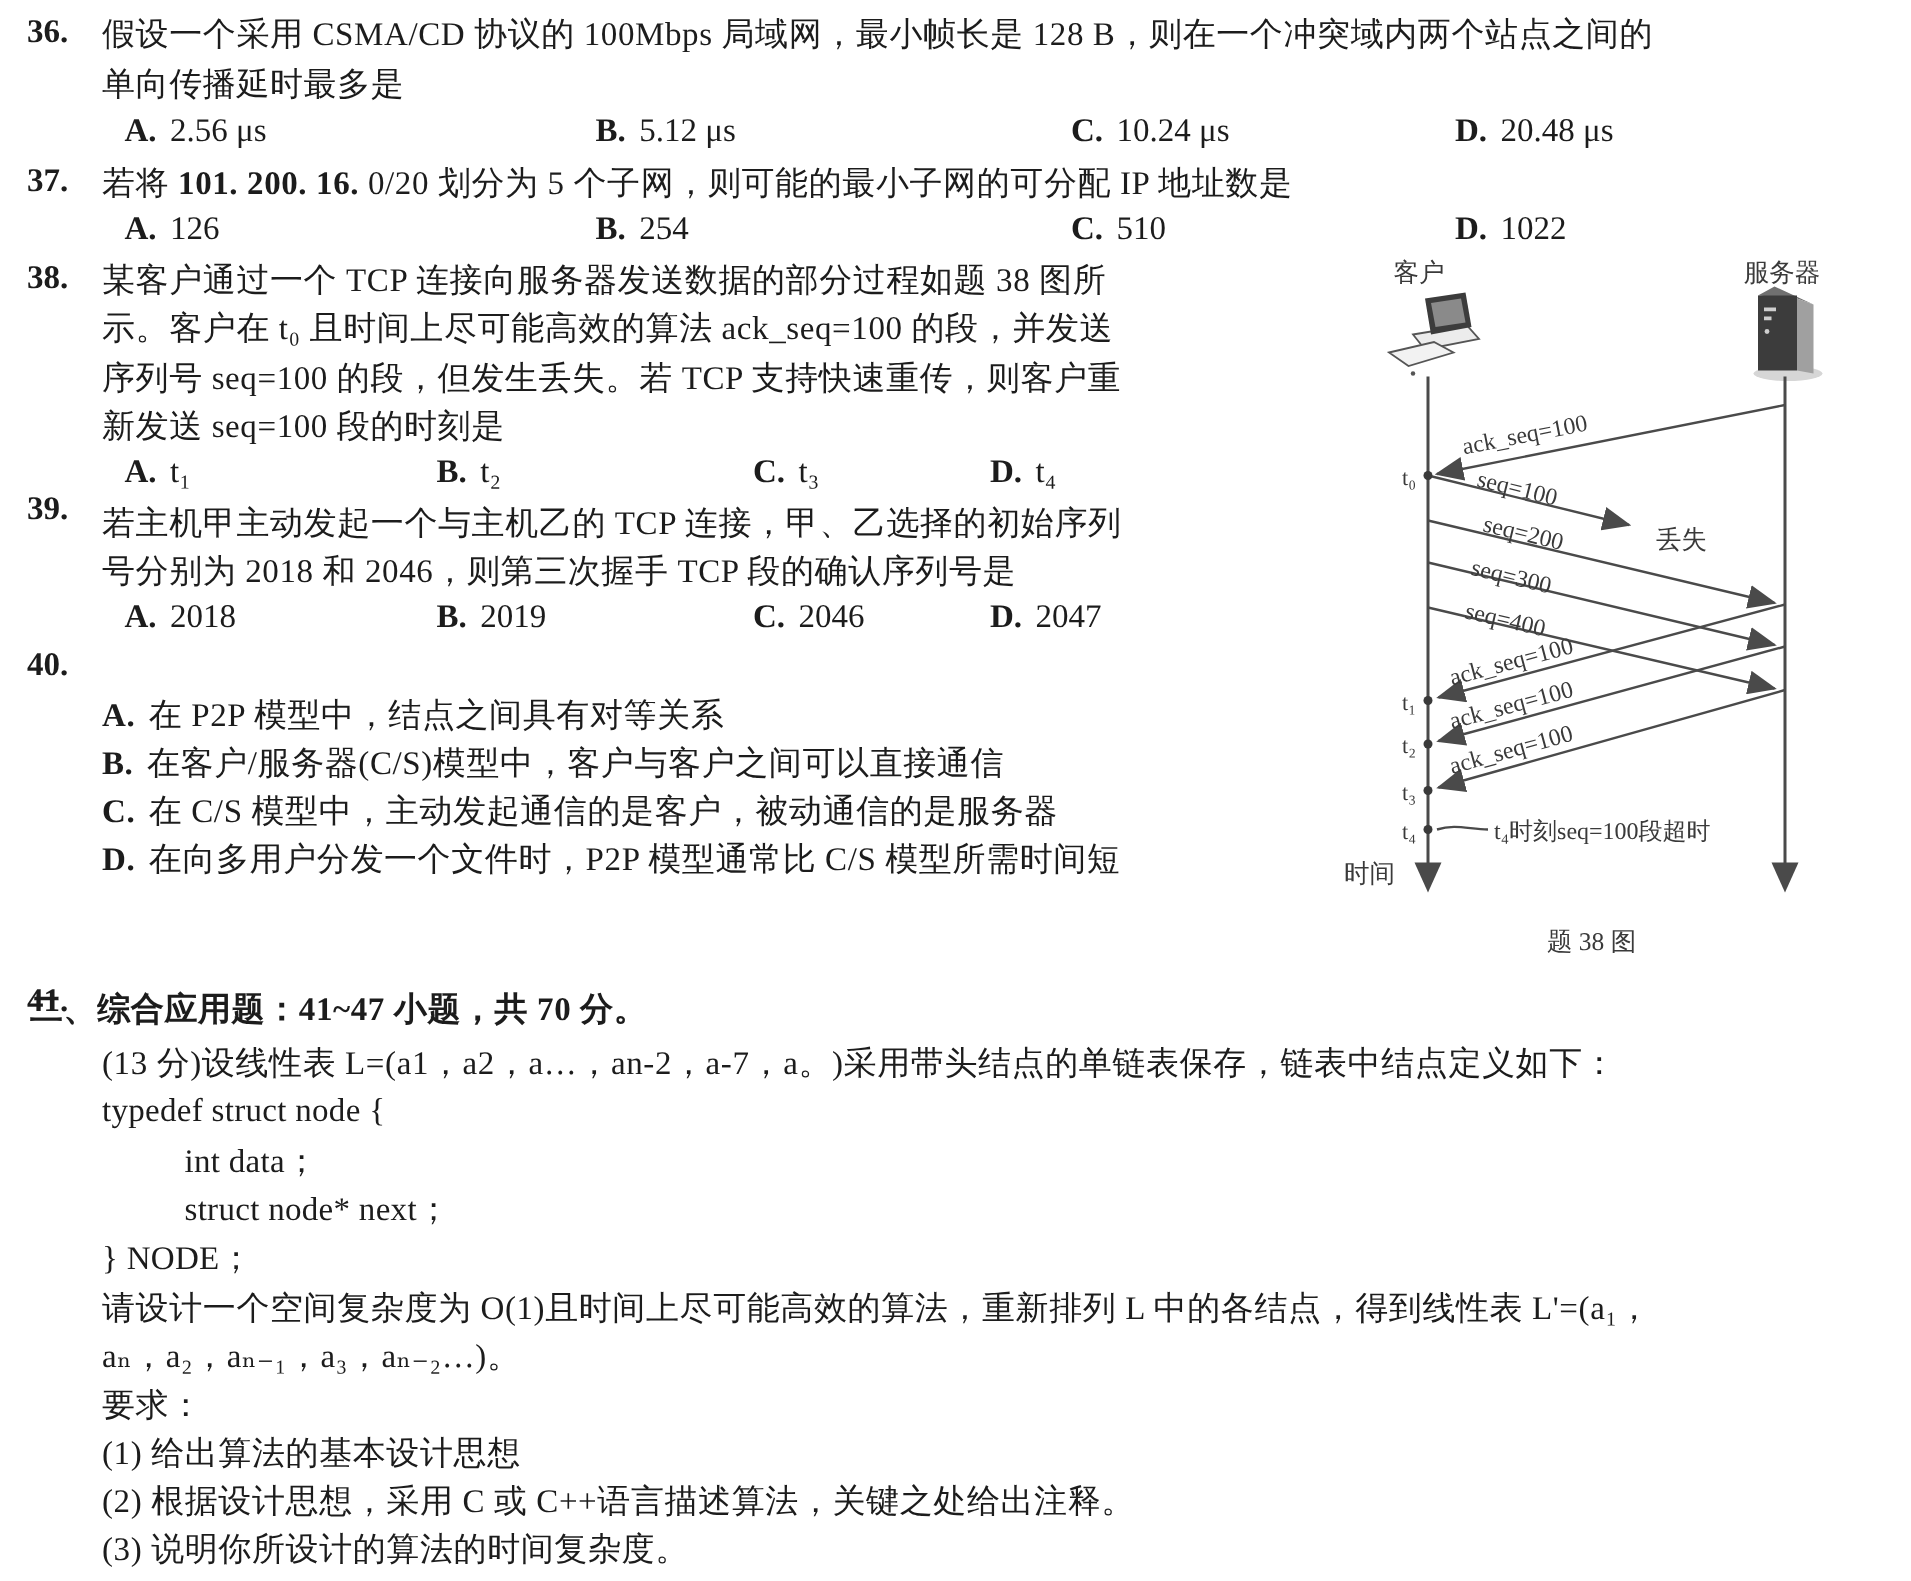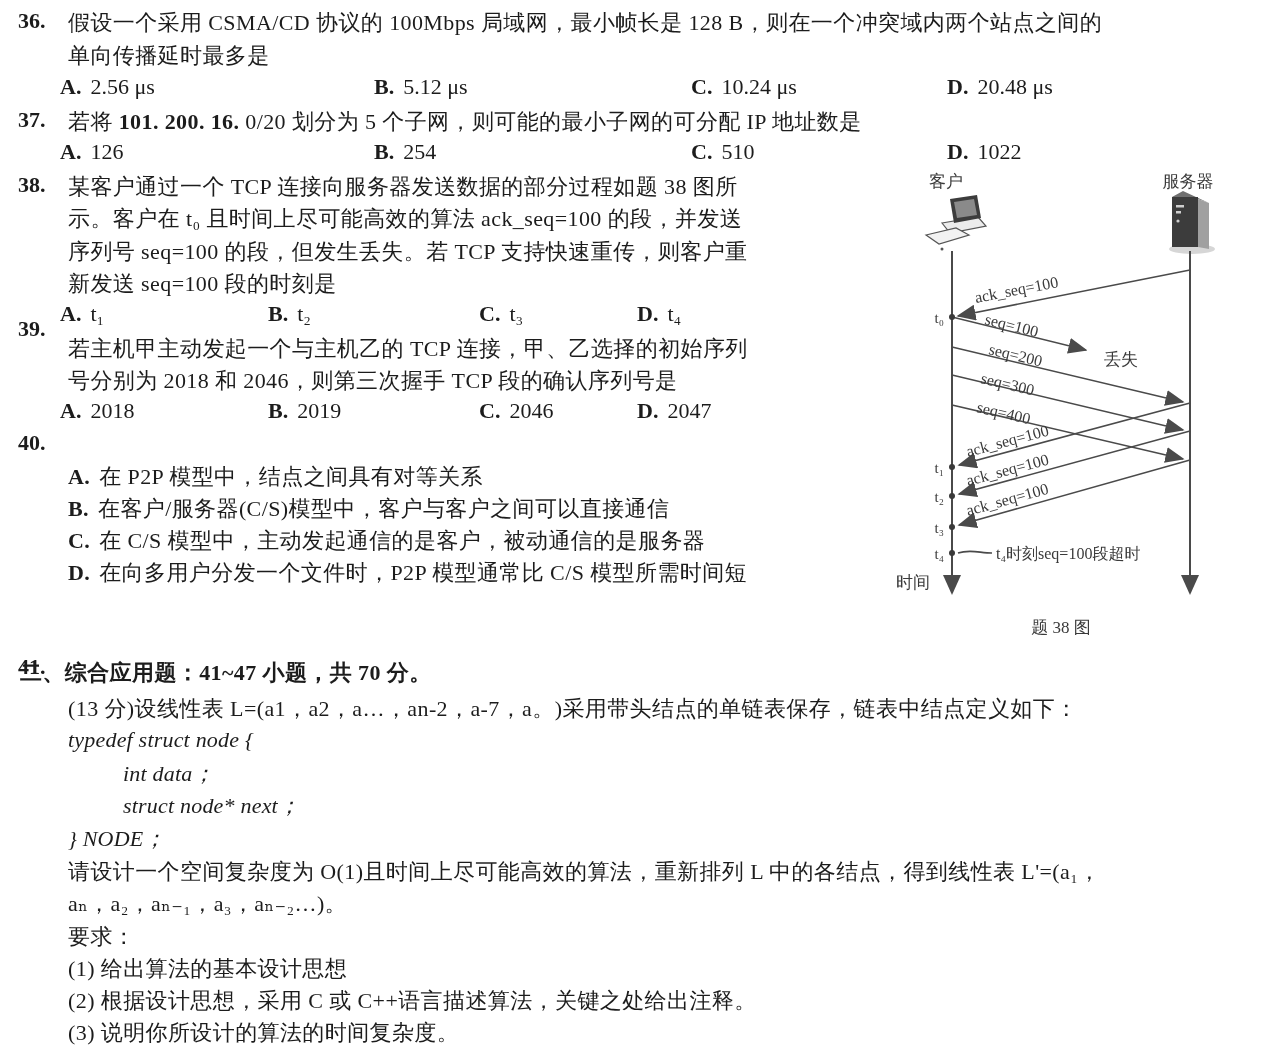--- a/index.html
+++ b/index.html
@@ -3,25 +3,25 @@
 <meta charset="utf-8">
 <style>
   html,body{margin:0;padding:0;background:#ffffff;}
   #page{
     position:relative;width:1274px;height:1054px;background:#ffffff;
     font-family:"Liberation Serif","DejaVu Serif",serif;
     color:#1c1c1c;font-size:22px;overflow:hidden;
   }
   .num{position:absolute;left:18px;font-weight:bold;white-space:nowrap;}
   .tx{position:absolute;left:68px;white-space:nowrap;letter-spacing:0.4px;}
-  .row{position:absolute;left:60px;width:1190px;height:28px;}
+  .row{position:absolute;left:83px;width:1190px;height:28px;}
   .row .opt{position:absolute;white-space:nowrap;}
   b.ol{font-weight:bold;margin-right:9px;}
   .hdr{position:absolute;left:20px;font-weight:bold;white-space:nowrap;letter-spacing:0.4px;}
-  .code{position:absolute;white-space:nowrap;letter-spacing:0.2px;font-style:italic;}
+  .code{position:absolute;white-space:nowrap;letter-spacing:0.2px;}
   #diagram{position:absolute;left:880px;top:165px;}
   #diagram text{font-family:"Liberation Serif","DejaVu Serif",serif;fill:#3a3a3a;}
   #diagram .msg{font-size:16px;}
   #diagram .cjk{font-size:17px;}
   #diagram .tlab{font-size:15px;}
   #diagram line,#diagram path.ln{stroke:#4a4a4a;stroke-width:1.6;fill:none;}
   #diagram line.timeline{stroke-width:2;}
 </style>
 </head>
 <body>
@@ -54,21 +54,21 @@
   <div class="tx" style="top:204px">示。客户在 t₀ 且时间上尽可能高效的算法 ack_seq=100 的段，并发送</div>
   <div class="tx" style="top:237px">序列号 seq=100 的段，但发生丢失。若 TCP 支持快速重传，则客户重</div>
   <div class="tx" style="top:269px">新发送 seq=100 段的时刻是</div>
   <div class="row" style="top:301px">
     <span class="opt" style="left:0px"><b class="ol">A.</b><span>t₁</span></span>
     <span class="opt" style="left:208px"><b class="ol">B.</b><span>t₂</span></span>
     <span class="opt" style="left:419px"><b class="ol">C.</b><span>t₃</span></span>
     <span class="opt" style="left:577px"><b class="ol">D.</b><span>t₄</span></span>
   </div>
 
-  <div class="num" style="top:316px">39.</div>
+  <div class="num" style="top:326px">39.</div>
   <div class="tx" style="top:334px">若主机甲主动发起一个与主机乙的 TCP 连接，甲、乙选择的初始序列</div>
   <div class="tx" style="top:366px">号分别为 2018 和 2046，则第三次握手 TCP 段的确认序列号是</div>
   <div class="row" style="top:398px">
     <span class="opt" style="left:0px"><b class="ol">A.</b><span>2018</span></span>
     <span class="opt" style="left:208px"><b class="ol">B.</b><span>2019</span></span>
     <span class="opt" style="left:419px"><b class="ol">C.</b><span>2046</span></span>
     <span class="opt" style="left:577px"><b class="ol">D.</b><span>2047</span></span>
   </div>
 
   <div class="num" style="top:430px">40.</div>

